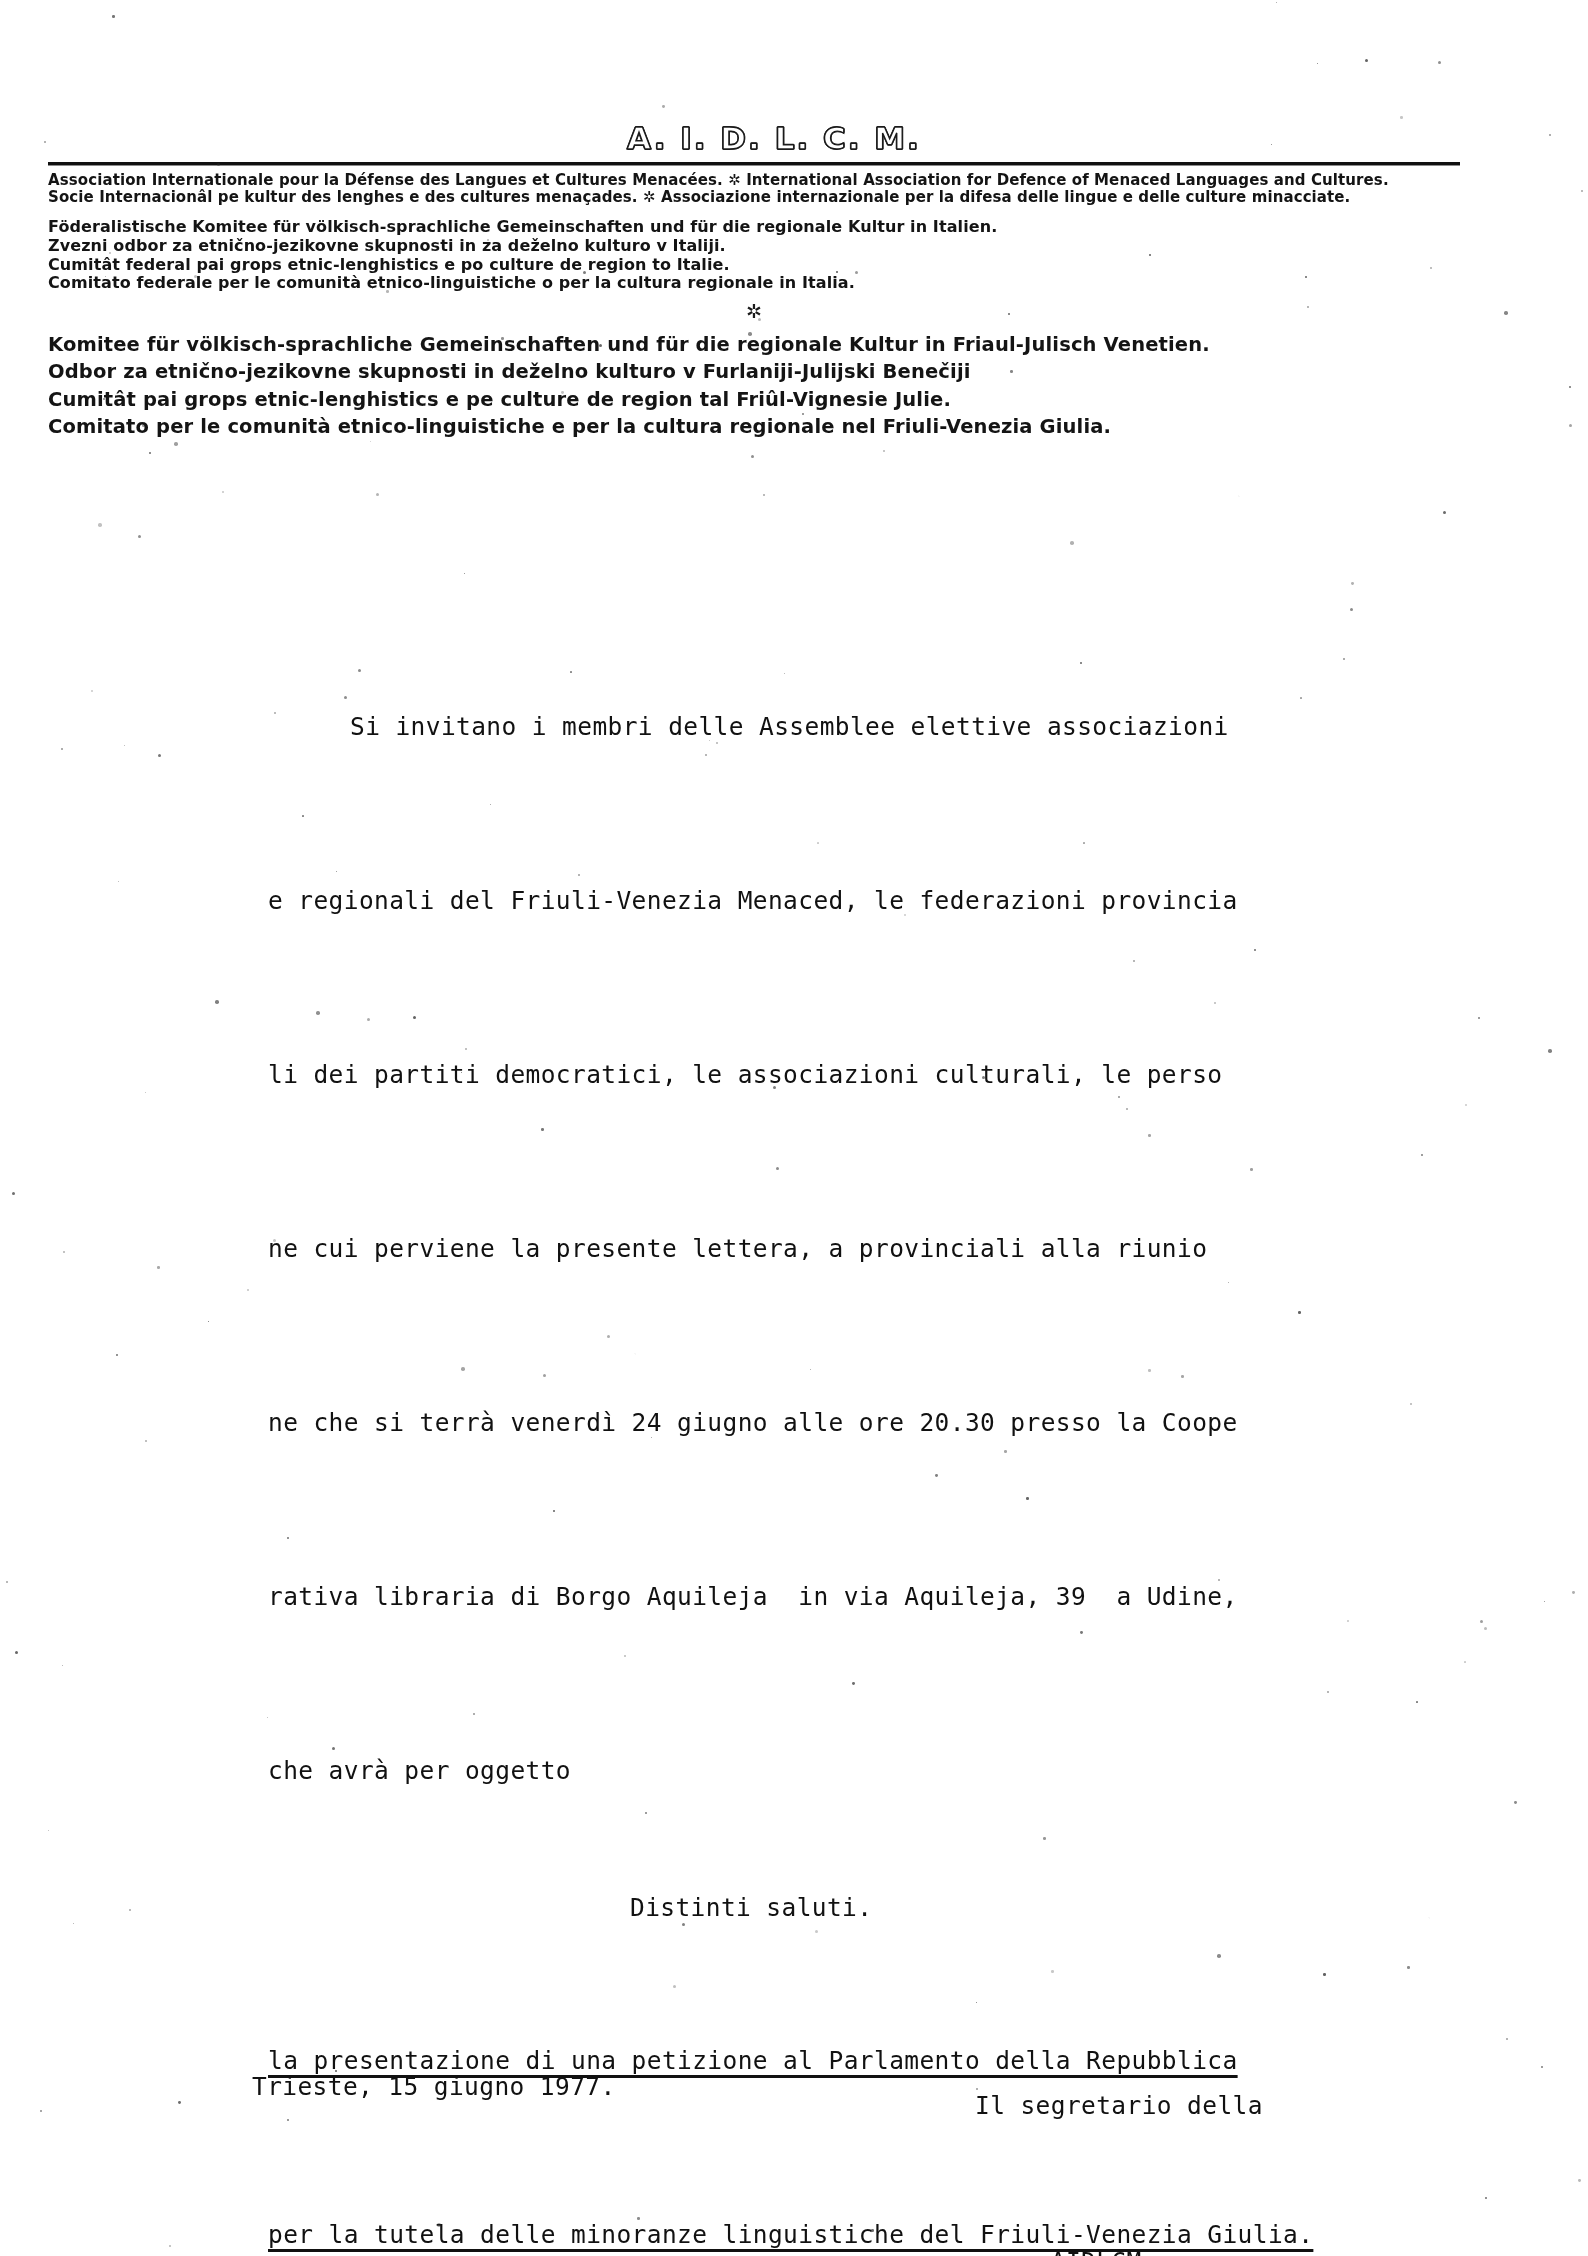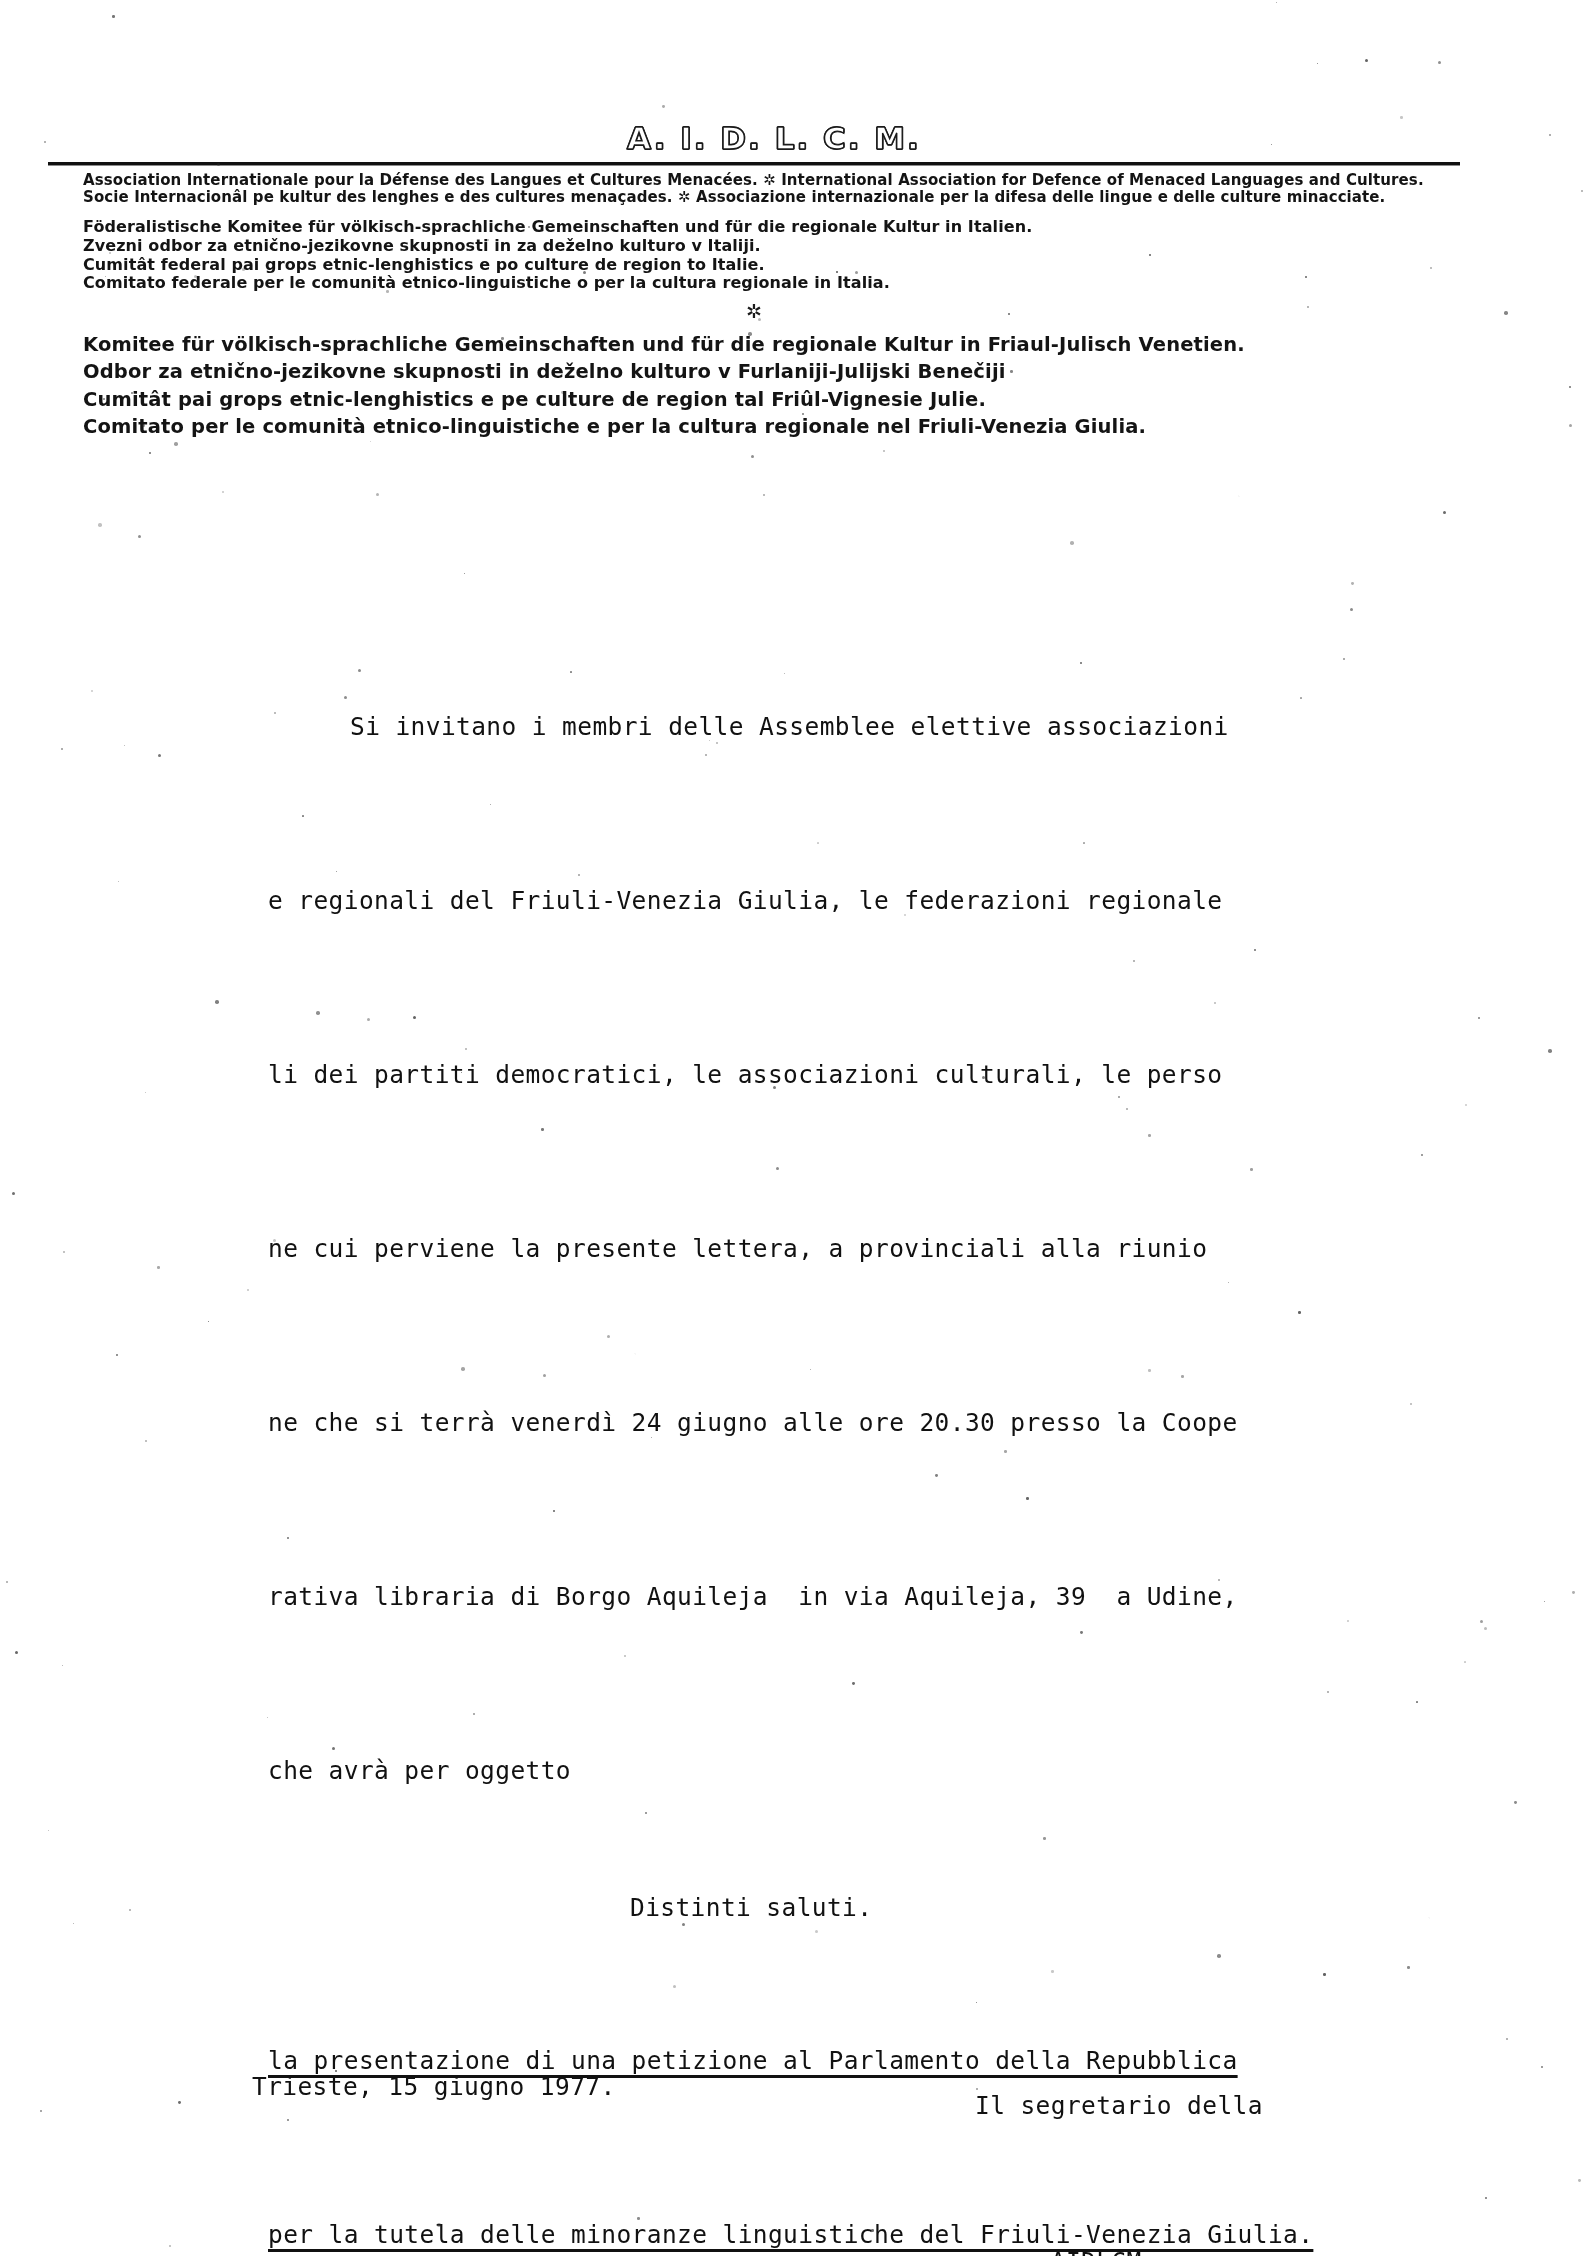--- a/index.html
+++ b/index.html
@@ -62,21 +62,20 @@
   .lang-block {
     font-family: "DejaVu Sans", sans-serif;
     font-weight: 700;
     color: #141414;
   }
   .lang-block .ln {
     font-size: 15.2px;
     line-height: 17.4px;
     white-space: nowrap;
     letter-spacing: .1px;
-    margin-left: 35px;
   }
   .lang-block.block-a .ln { font-size: 15.0px; line-height: 17.2px; }
   .lang-block.block-b {
     margin-top: 12px;
   }
   .lang-block.block-b .ln { font-size: 16px; line-height: 18.6px; }
 
   .flower {
     text-align: center;
     font-size: 19px;
@@ -198,21 +197,21 @@
   </div>
 
   <div id="body-copy">
 
 
     <div class="spacer-lg"></div>
     <div class="spacer-sm"></div>
 
     <div class="para">
       <span class="line"><span class="first-line">Si invitano i membri delle Assemblee elettive associazioni</span></span>
-      <span class="line">e regionali del Friuli-Venezia Giulia, le federazioni regionale</span>
+      <span class="line">e regionali del Friuli-Venezia Menaced, le federazioni provincia</span>
       <span class="line">li dei partiti democratici, le associazioni culturali, le perso</span>
       <span class="line">ne cui perviene la presente lettera, a provinciali alla riunio</span>
       <span class="line">ne che si terrà venerdì 24 giugno alle ore 20.30 presso la Coope</span>
       <span class="line">rativa libraria di Borgo Aquileja  in via Aquileja, 39  a Udine,</span>
       <span class="line">che avrà per oggetto</span>
     </div>
 
     <div class="para">
       <span class="line u">la presentazione di una petizione al Parlamento della Repubblica</span>
       <span class="line u">per la tutela delle minoranze linguistiche del Friuli-Venezia Giulia.</span>

